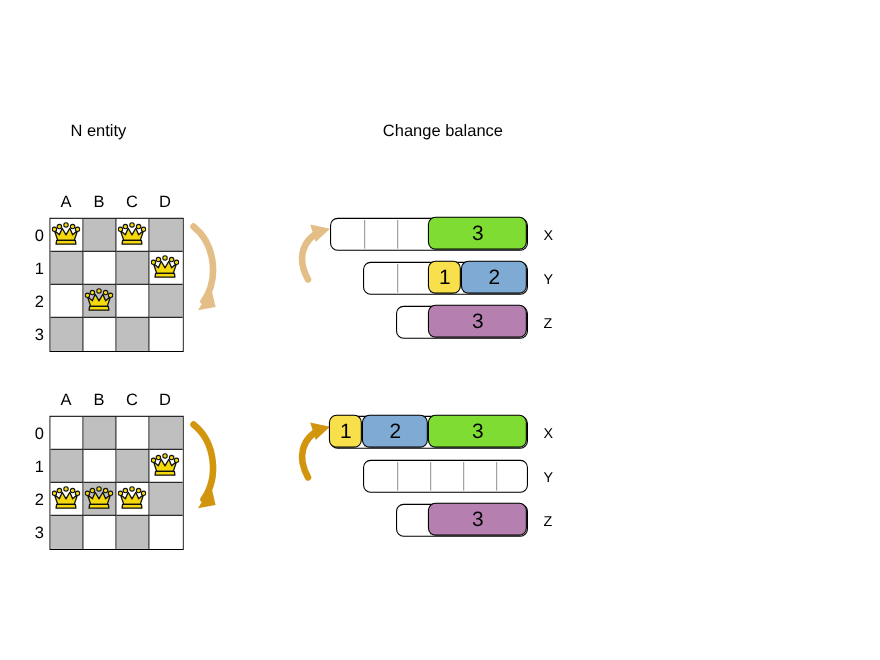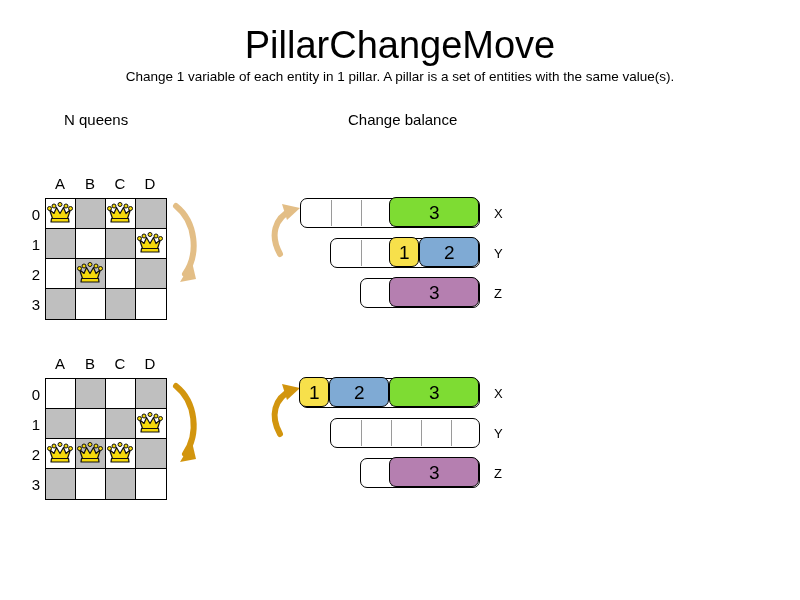--- a/index.html
+++ b/index.html
@@ -71,24 +71,22 @@
   .barlabel{
     position:absolute;font-size:13px;line-height:1;
     top:9px;white-space:nowrap;
   }
 </style>
 </head>
 <body>
 
 <div class="stage">
 
-  <div class="title">PillarChangeMove</div>
-  <div class="subtitle">Change 1 variable of each entity in 1 pillar. A pillar is a set of entities with the same value(s).</div>
-
-  <div class="sec-head" id="head-nqueens">N queens</div>
+
+  <div class="sec-head" id="head-nqueens">N entity</div>
   <div class="sec-head" id="head-cloud">Change balance</div>
 
   <div class="board" id="board-before" style="left:45px;top:198px;">
       <div class="collab" style="left: 0px;">A</div>
       <div class="collab" style="left: 30px;">B</div>
       <div class="collab" style="left: 60px;">C</div>
       <div class="collab" style="left: 90px;">D</div>
       <div class="rowlab" style="top: 9px;">0</div>
       <div class="rowlab" style="top: 39px;">1</div>
       <div class="rowlab" style="top: 69px;">2</div>

